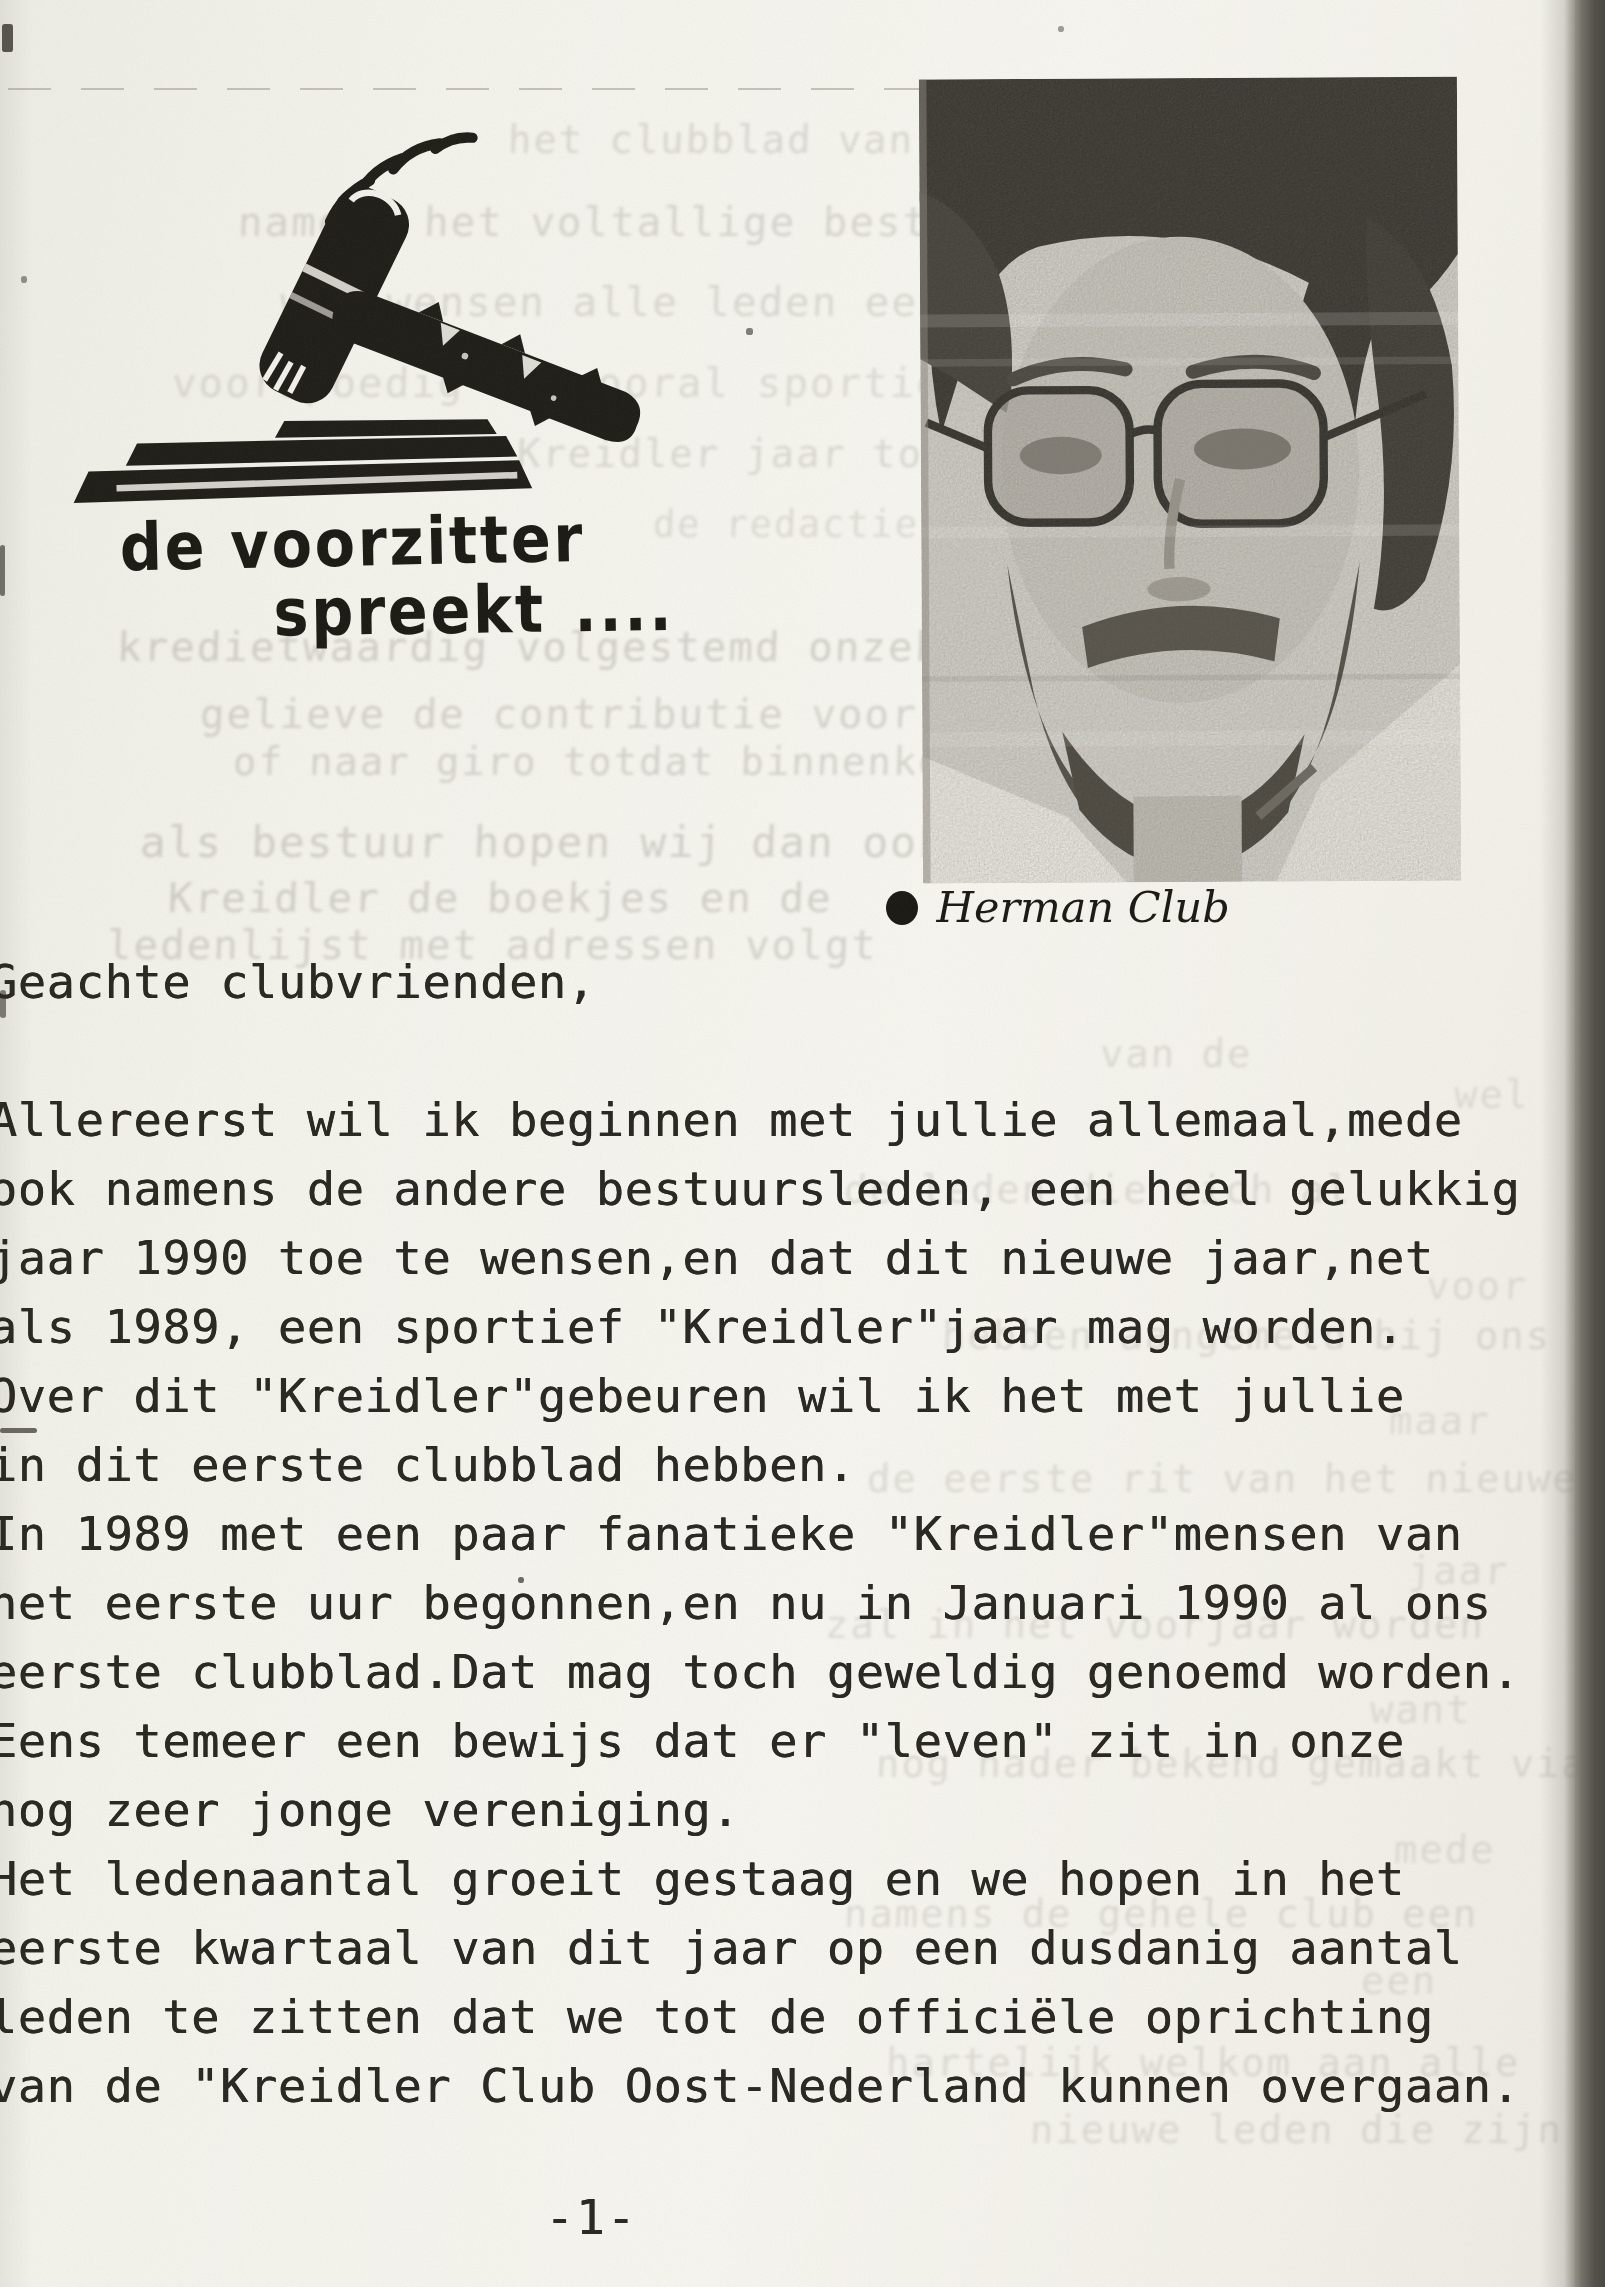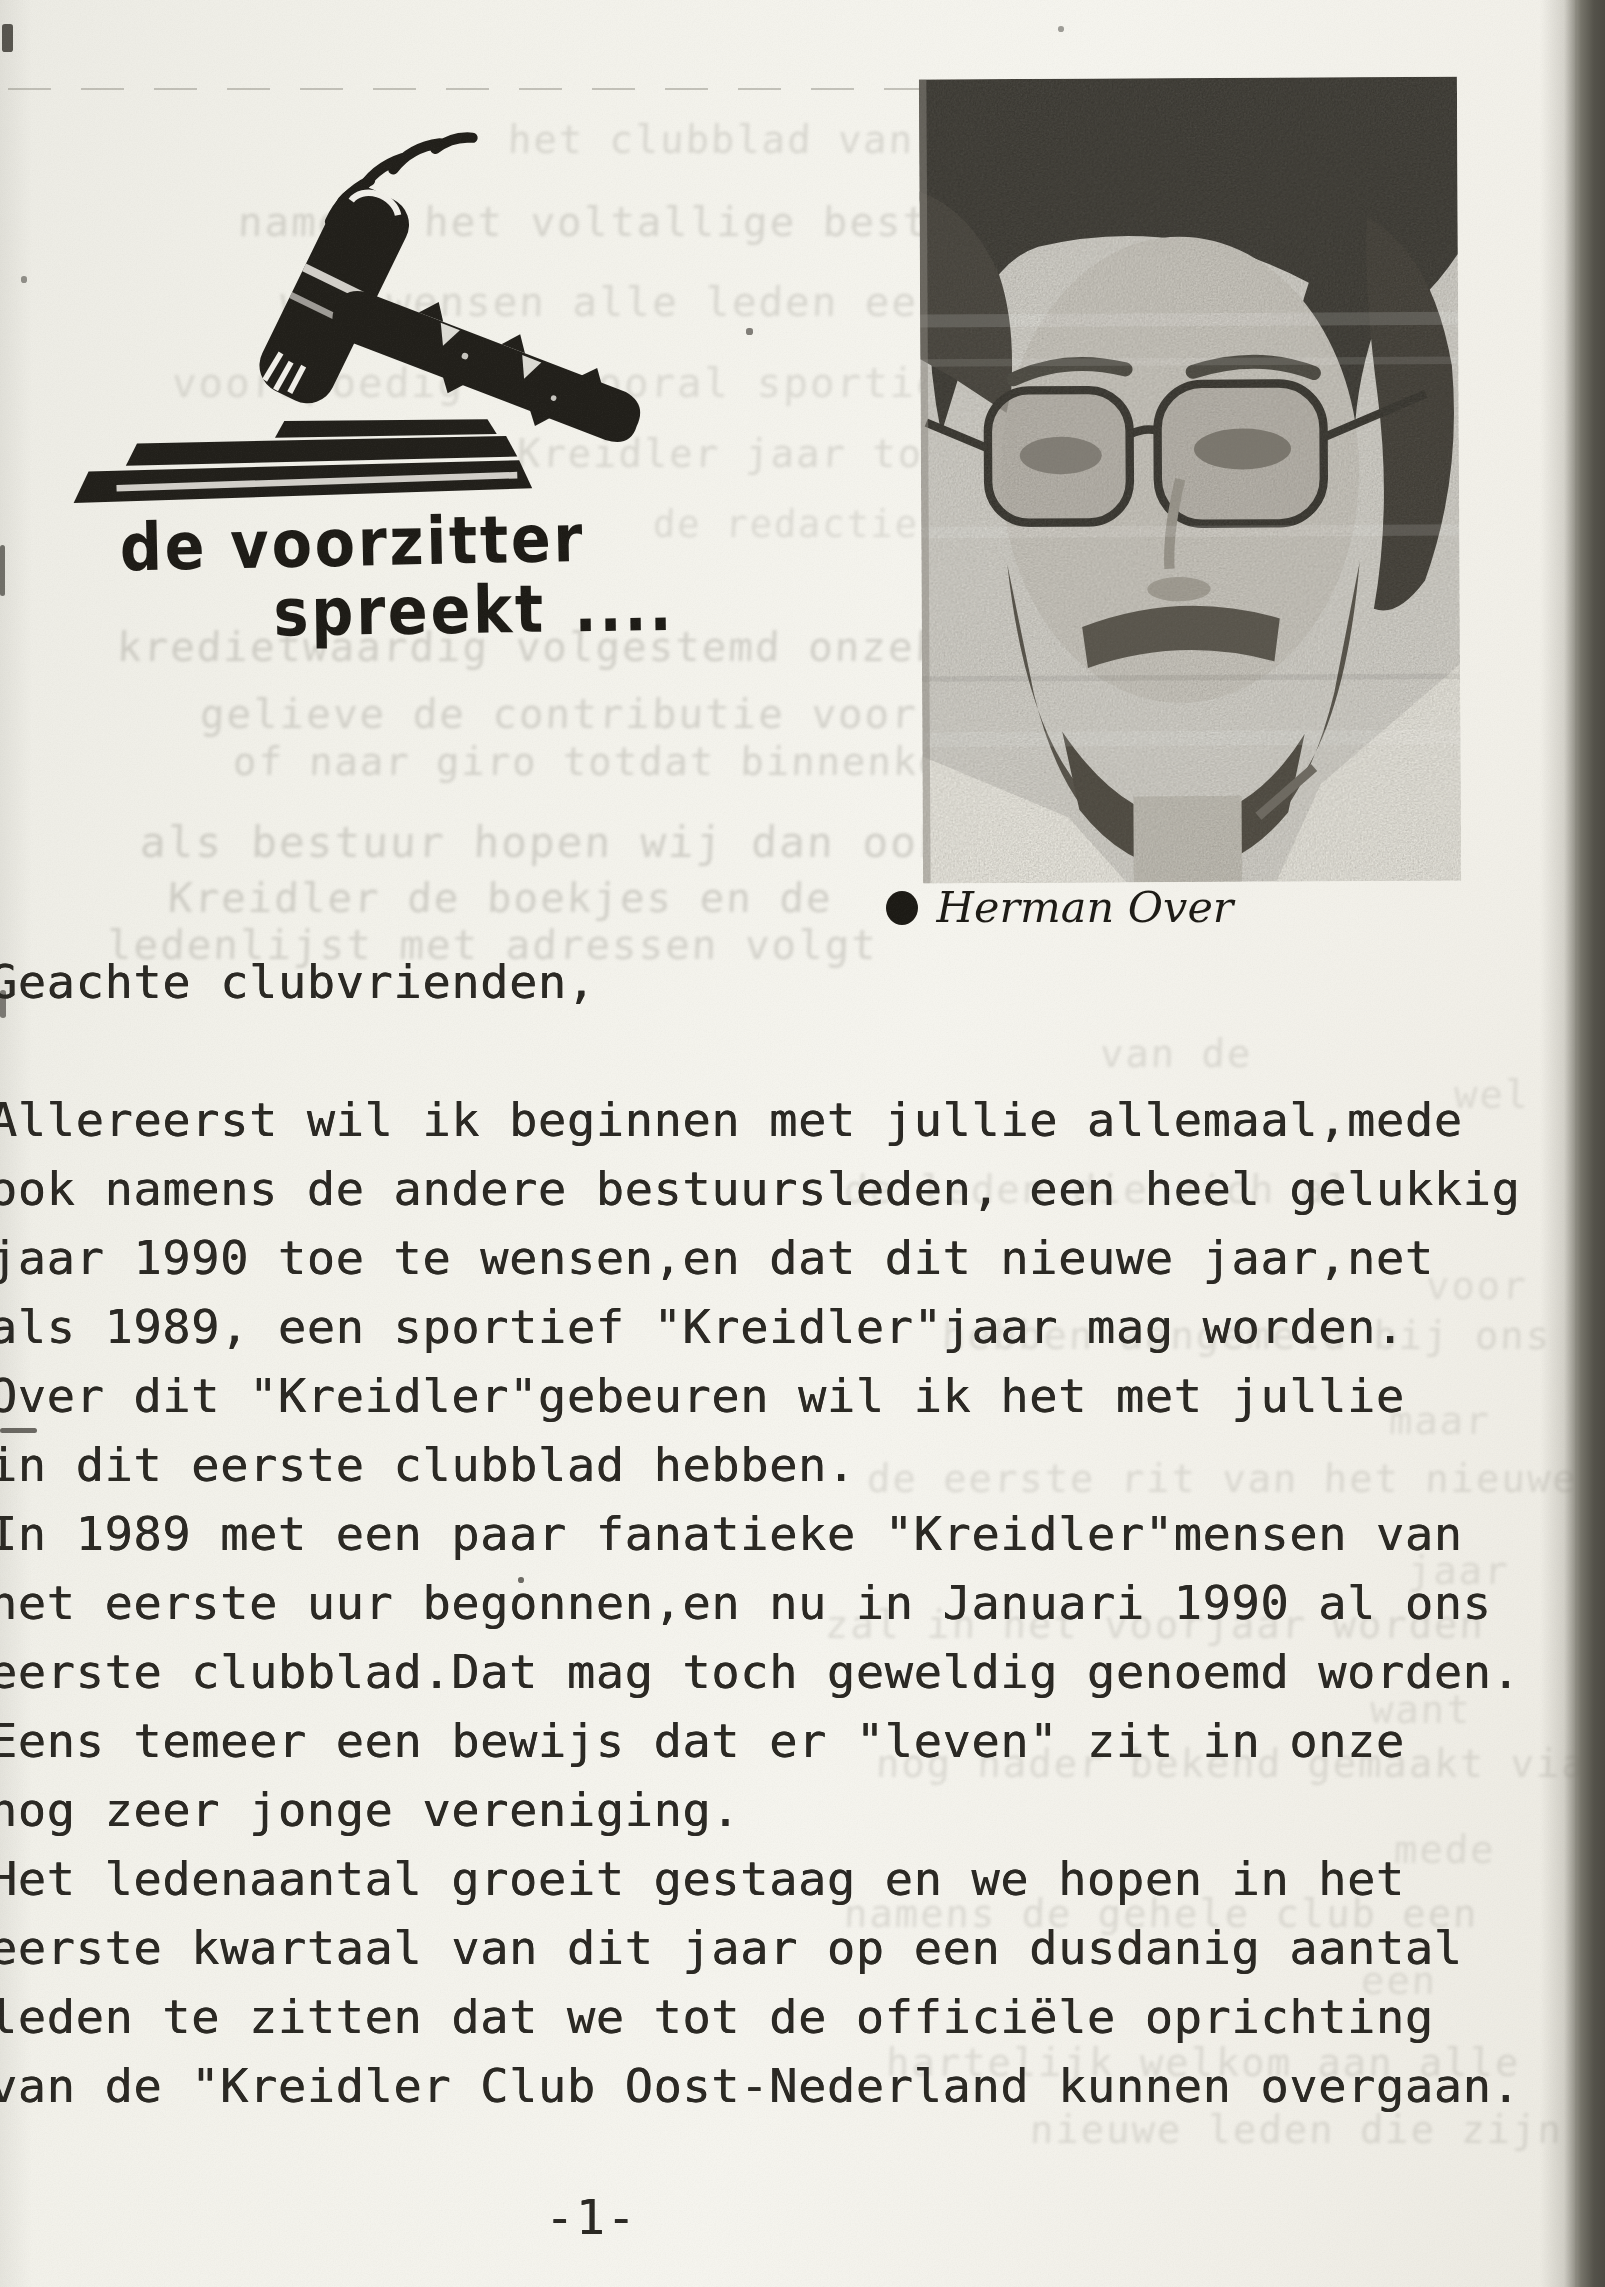--- a/index.html
+++ b/index.html
@@ -205,21 +205,21 @@
     <rect x="0" y="480" width="577" height="12" fill="#ffffff" opacity="0.14"></rect>
     <rect x="0" y="640" width="577" height="6" fill="#000000" opacity="0.07"></rect>
     <rect x="0" y="700" width="577" height="16" fill="#ffffff" opacity="0.12"></rect>
 
     <rect x="0" y="0" width="577" height="862" filter="url(#grain)" opacity="0.55"></rect>
     <rect x="0" y="0" width="8" height="862" fill="#8b887f" opacity="0.5"></rect>
   </svg>
 
   <div class="caption">
     <span class="bullet"></span>
-    <span>Herman Over</span>
+    <span>Herman Club</span>
   </div>
 
   <pre class="body-text">Geachte clubvrienden,
 
 Allereerst wil ik beginnen met jullie allemaal,mede
 ook namens de andere bestuursleden, een heel gelukkig
 jaar 1990 toe te wensen,en dat dit nieuwe jaar,net
 als 1989, een sportief "Kreidler"jaar mag worden.
 Over dit "Kreidler"gebeuren wil ik het met jullie
 in dit eerste clubblad hebben.

